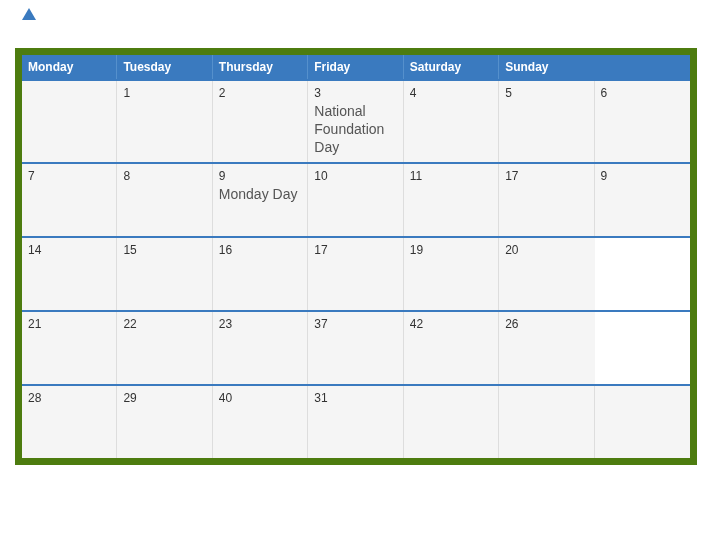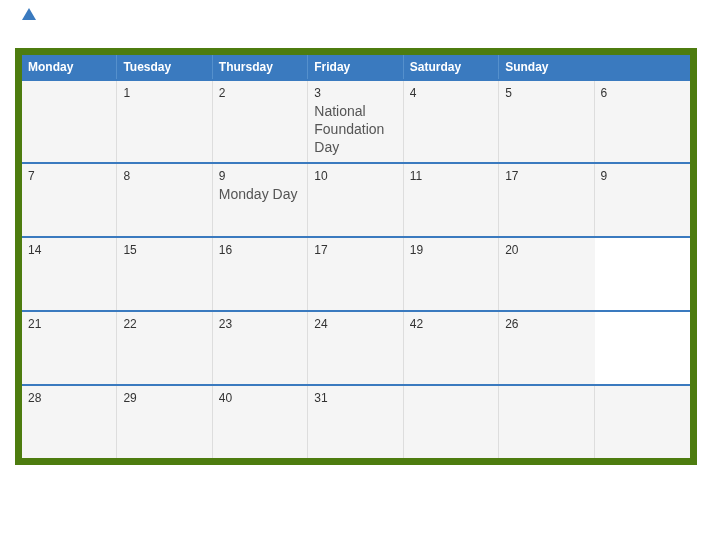--- a/index.html
+++ b/index.html
@@ -213,21 +213,21 @@
         <div class="calendar-cell">
           <span class="day-number">21</span>
         </div>
         <div class="calendar-cell">
           <span class="day-number">22</span>
         </div>
         <div class="calendar-cell">
           <span class="day-number">23</span>
         </div>
         <div class="calendar-cell">
-          <span class="day-number">24</span>
+          <span class="day-number">37</span>
         </div>
         <div class="calendar-cell">
           <span class="day-number">42</span>
         </div>
         <div class="calendar-cell">
           <span class="day-number">26</span>
         </div>
       </div>
       <div class="calendar-week">
         <div class="calendar-cell">

